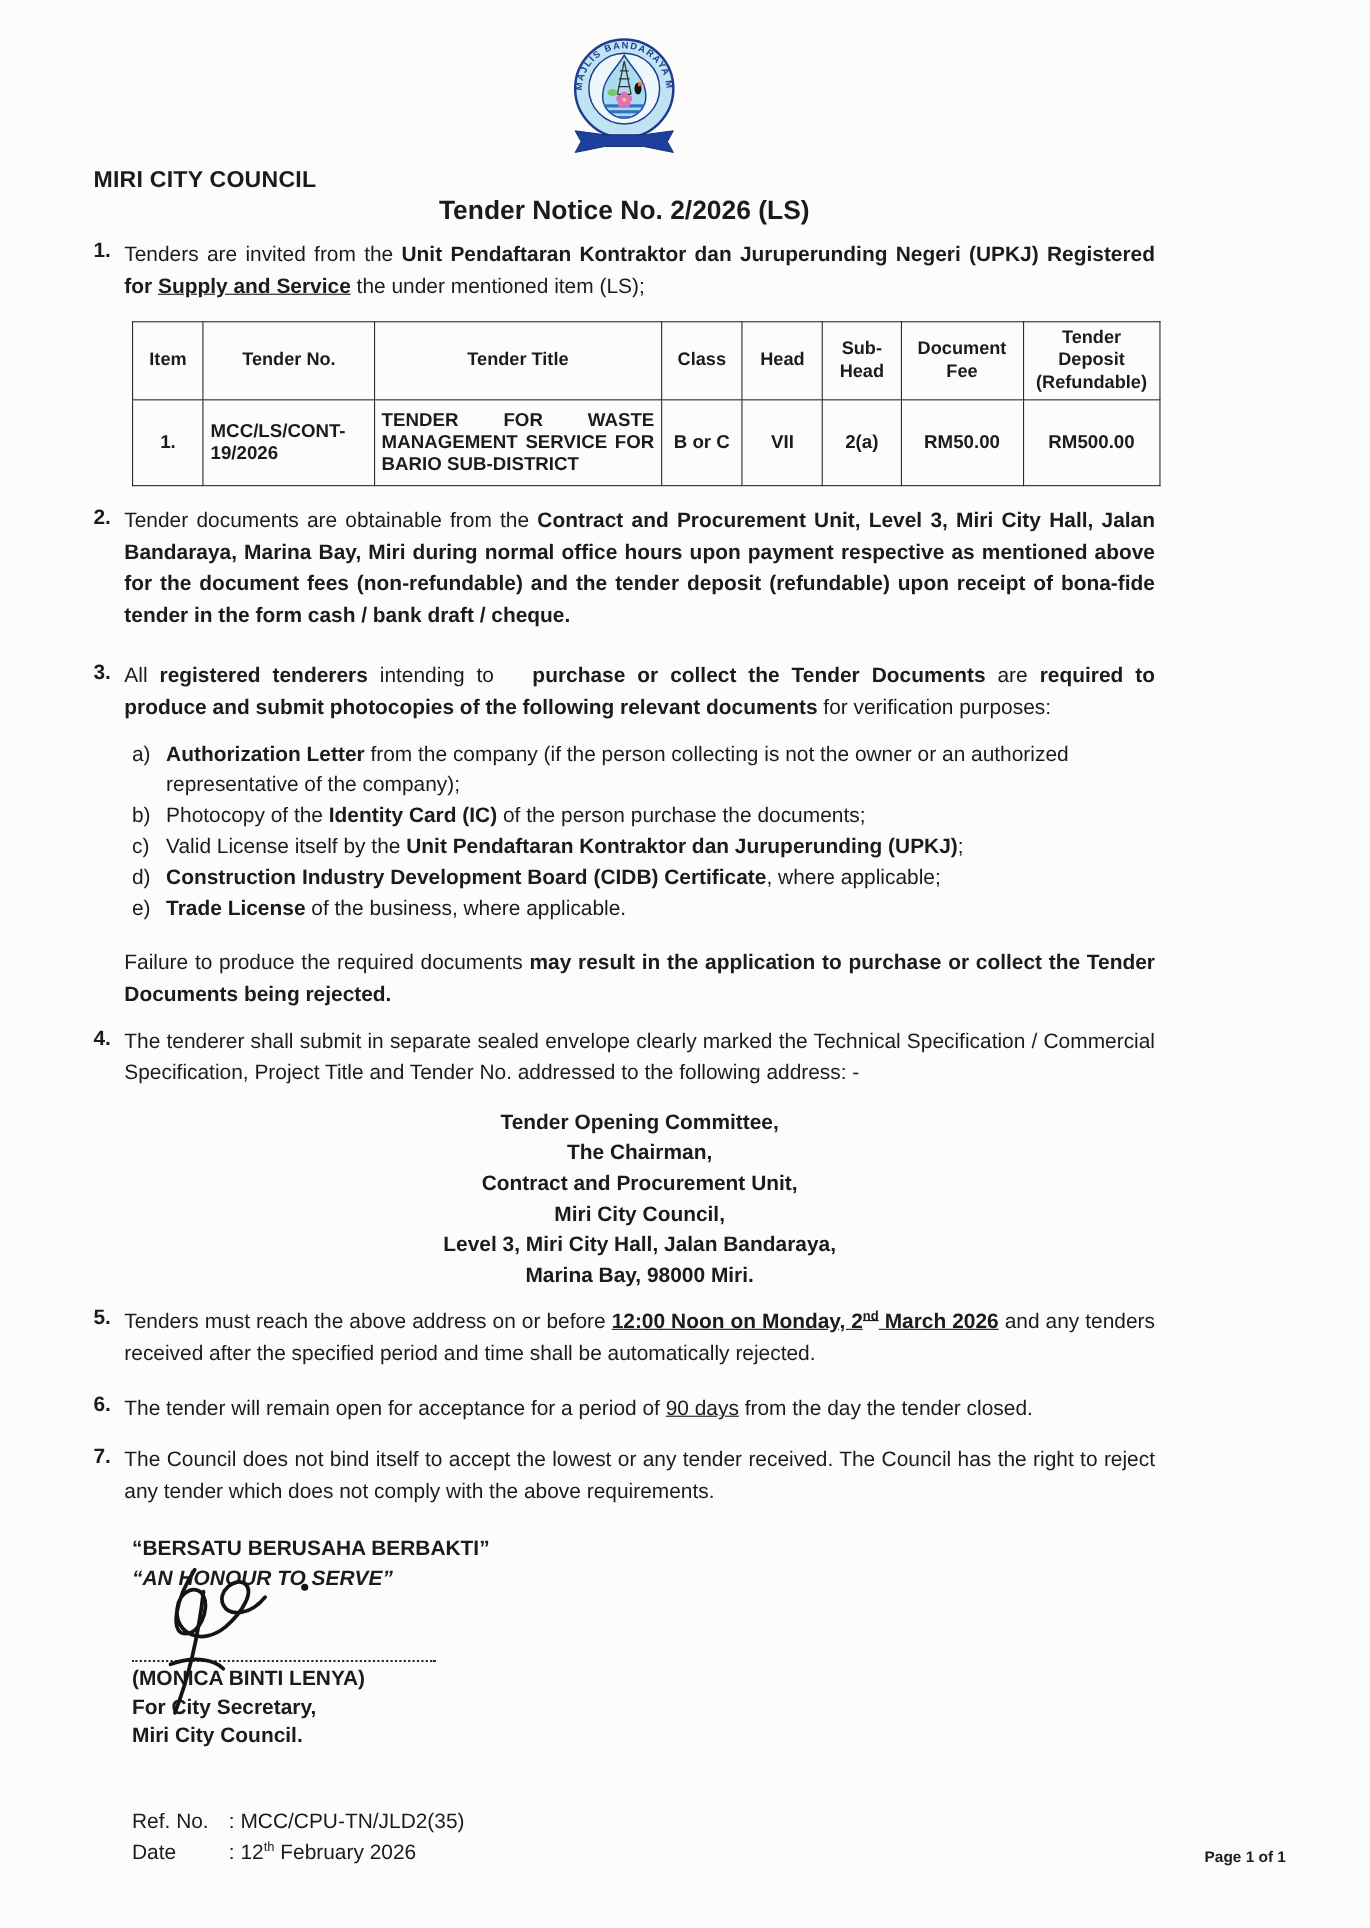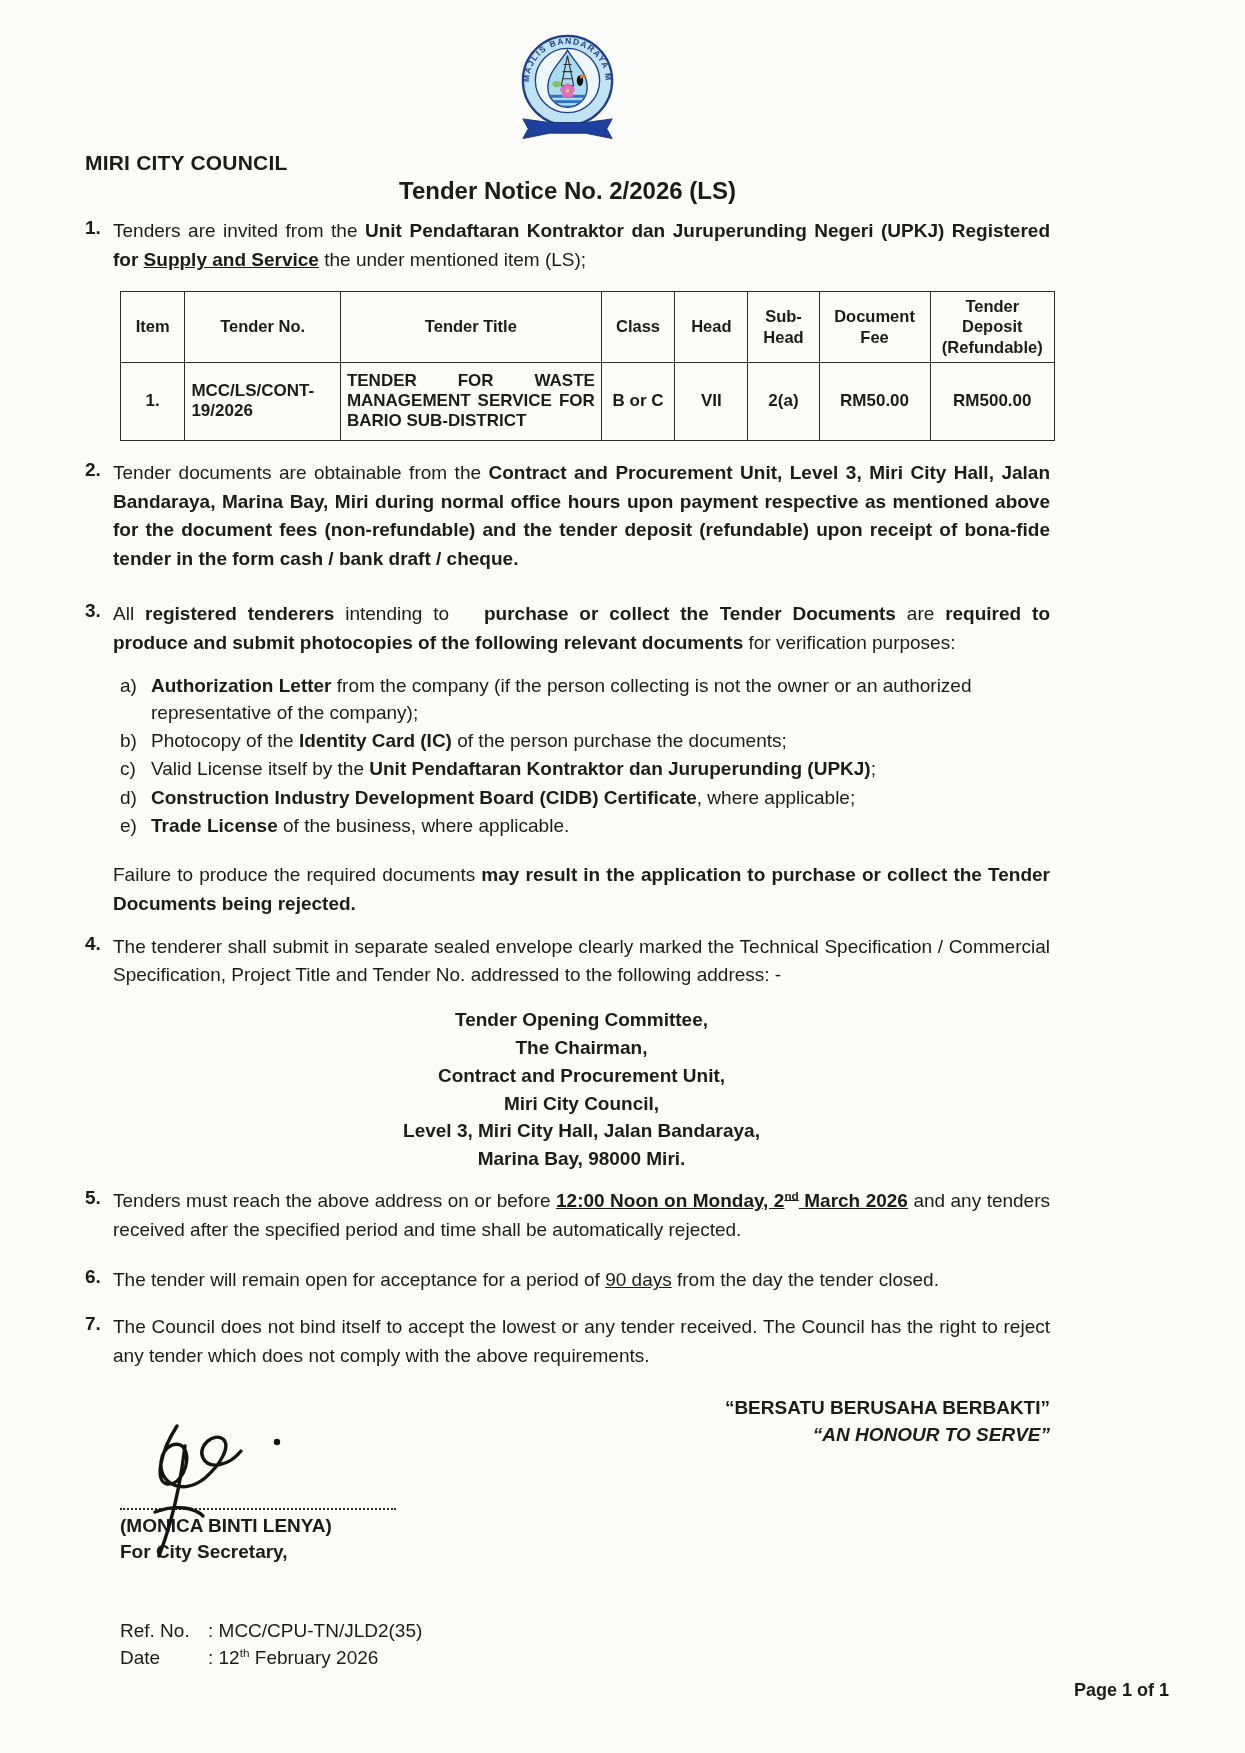--- a/index.html
+++ b/index.html
@@ -42,37 +42,37 @@
   .sub-list { margin: 14px 0 0 35px; }
   .sub-item { display: flex; line-height: 1.43; margin-top: 1px; }
   .sub-item .letter { flex: none; width: 31px; }
   .sub-item .stext { flex: 1; text-align: left; }
   .note { margin: 22px 0 0 28px; line-height: 1.52; text-align: justify; }
 
   
   .address { margin-top: 16px; text-align: center; font-weight: bold; line-height: 1.46; padding-left: 28px; }
 
   
-  .motto { margin: 24px 0 0 35px; line-height: 1.4; text-align: right; }
+  .motto { margin: 24px 0 0 35px; line-height: 1.4; }
   .motto .m1 { font-weight: bold; }
   .motto .m2 { font-weight: bold; font-style: italic; }
   .sig-area { position: relative; margin-left: 35px; padding-top: 60px; }
   .signature-svg { position: absolute; left: 5px; top: -28px; width: 230px; height: 145px; pointer-events: none; }
   .dotted-line { width: 276px; border-bottom: 2.5px dotted #2b2b2b; }
   .sig-name, .sig-title { font-weight: bold; line-height: 1.35; }
   .sig-name { margin-top: 3px; }
 
   
   .ref-block { margin: 52px 0 0 35px; }
   .ref-row { display: flex; line-height: 1.45; }
   .ref-row .rlabel { flex: none; width: 88px; }
   .ref-row .rvalue { flex: 1; }
 
   
-  .page-footer { position: absolute; top: 1680px; right: 76px; font-weight: bold; font-size: 18px; }
+  .page-footer { position: absolute; top: 1680px; right: 76px; font-weight: bold; font-size: 14px; }
 </style>
 </head>
 <body>
 
 <div class="page">
 
   <div class="crest-wrap">
     <svg class="crest" viewBox="0 0 140 130">
       <defs>
         <path id="arcTop" d="M 27,62 A 43 43 0 0 1 113,62" fill="none"></path>
@@ -229,20 +229,21 @@
       <g fill="none" stroke="#141414" stroke-width="3.4" stroke-linecap="round">
         <path d="M52,6 C34,34 30,62 42,64 C56,66 66,42 60,30 C55,19 38,24 36,42 C34,64 58,76 80,58 C96,44 106,26 98,19 C89,12 72,26 78,38 C84,50 104,46 116,31"></path>
         <path d="M60,26 C56,60 48,100 34,136"></path>
         <path d="M30,92 C52,84 70,88 78,96"></path>
       </g>
       <circle cx="152" cy="22" r="3.2" fill="#141414"></circle>
     </svg>
     <div class="dotted-line"></div>
     <div class="sig-name">(MONICA BINTI LENYA)</div>
     <div class="sig-title">For City Secretary,</div>
+    <div class="sig-title">Miri City Council.</div>
   </div>
 
   <div class="ref-block">
     <div class="ref-row">
       <span class="rlabel">Ref. No.</span>
       <span class="rvalue">: MCC/CPU-TN/JLD2(35)</span>
     </div>
     <div class="ref-row">
       <span class="rlabel">Date</span>
       <span class="rvalue"><span>: 12</span><sup>th</sup><span> February 2026</span></span>

